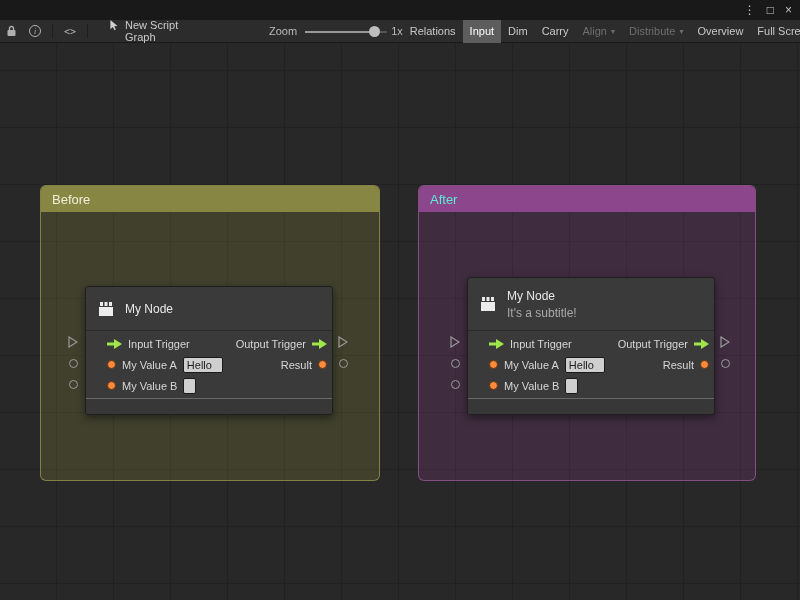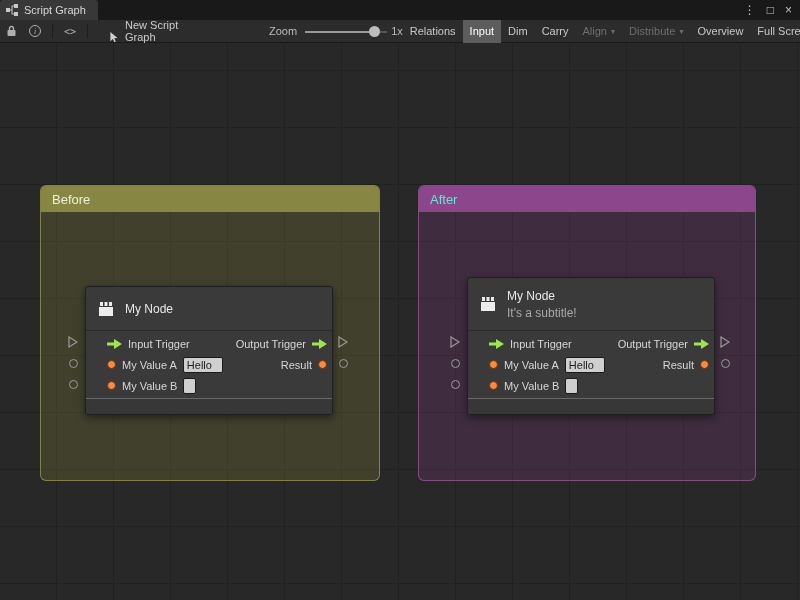--- a/index.html
+++ b/index.html
@@ -15,21 +15,21 @@
   .winglyph{cursor:default;}
   
   .toolbar{position:absolute;top:20px;left:0;width:820px;height:23px;background:#2c2c2c;
     border-bottom:1px solid #191919;display:flex;align-items:center;font-size:11px;color:#c4c4c4;}
   .tb-icon{display:flex;align-items:center;justify-content:center;height:23px;padding:0 6px;color:#b4b4b4;}
   .sep{width:1px;height:14px;background:#1e1e1e;margin:0 5px;}
   .info-circle{width:12px;height:12px;border:1px solid #b0b0b0;border-radius:50%;
     font-size:8px;display:flex;align-items:center;justify-content:center;color:#b0b0b0;
     font-family:"Liberation Serif",serif;font-style:italic;}
   .code-glyph{font-family:"DejaVu Sans Mono",monospace;font-size:10px;letter-spacing:0px;color:#b4b4b4;}
-  .graph-name{display:flex;align-items:flex-end;gap:6px;margin-left:16px;color:#cccccc;}
+  .graph-name{display:flex;align-items:flex-start;gap:6px;margin-left:16px;color:#cccccc;}
   .zoom-wrap{display:flex;align-items:center;margin-left:28px;}
   .zoom-label{color:#bbbbbb;margin-right:8px;margin-left:36px;}
   .slider{width:82px;height:23px;position:relative;margin-right:4px;}
   .slider-track{position:absolute;top:11px;left:0;width:100%;height:2px;background:#555555;}
   .slider-fill{position:absolute;top:11px;left:0;width:68px;height:2px;background:#989898;}
   .slider-knob{position:absolute;top:6px;left:64px;width:11px;height:11px;border-radius:50%;background:#bdbdbd;}
   .zoom-value{color:#bbbbbb;}
   .tb-btn{height:23px;display:flex;align-items:center;padding:0 7px;color:#c8c8c8;white-space:nowrap;}
   .tb-btn.active{background:#5d5d5d;color:#ffffff;}
   .tb-btn.disabled{color:#6e6e6e;}
@@ -66,29 +66,20 @@
   .field.small{width:13px;}
   .node-footer{height:16px;border-top:1px solid #6a6a6a;background:#373737;border-radius:0 0 3px 3px;}
   
   .marker{position:absolute;}
   .ocircle{width:9px;height:9px;border-radius:50%;border:1px solid #9a9a9a;}
 </style>
 </head>
 <body>
 
 <div class="tabbar">
-  <div class="tab">
-    <svg width="12" height="12" viewBox="0 0 12 12">
-      <rect x="0" y="4" width="4" height="4" fill="#c8c8c8"></rect>
-      <rect x="8" y="0" width="4" height="4" fill="#c8c8c8"></rect>
-      <rect x="8" y="8" width="4" height="4" fill="#c8c8c8"></rect>
-      <path d="M4 6 H6 V2 H8 M6 6 V10 H8" stroke="#c8c8c8" stroke-width="1" fill="none"></path>
-    </svg>
-    <span>Script Graph</span>
-  </div>
   <div class="tabbar-right">
     <span class="winglyph">⋮</span>
     <span class="winglyph">□</span>
     <span class="winglyph">×</span>
   </div>
 </div>
 
 <div class="toolbar">
   <div class="tb-icon">
     <svg width="11" height="12" viewBox="0 0 11 12">

